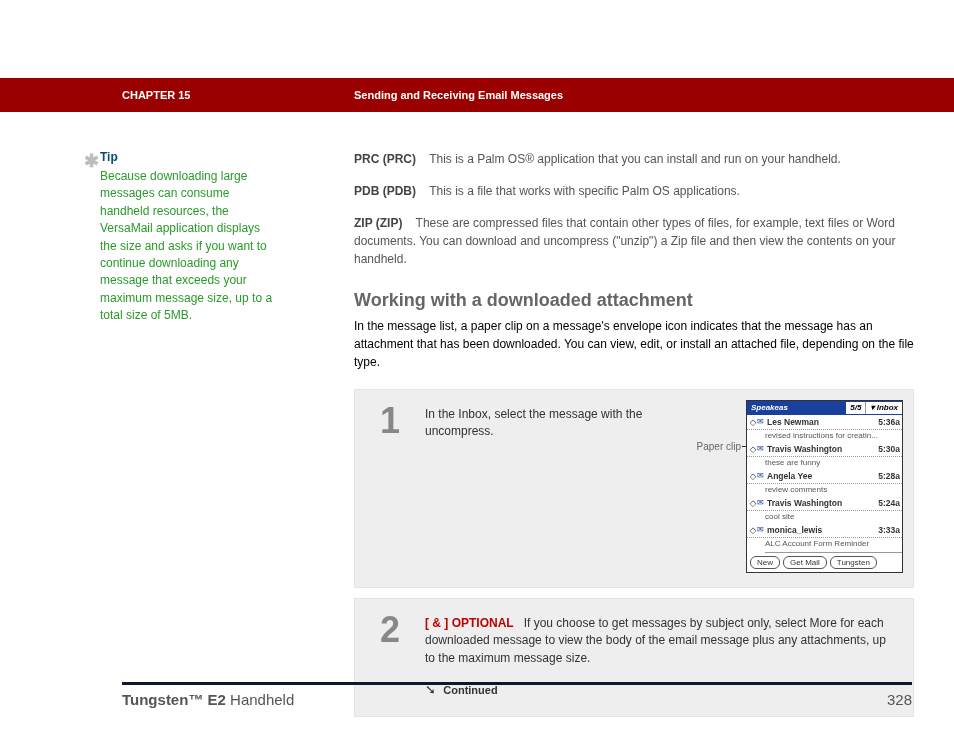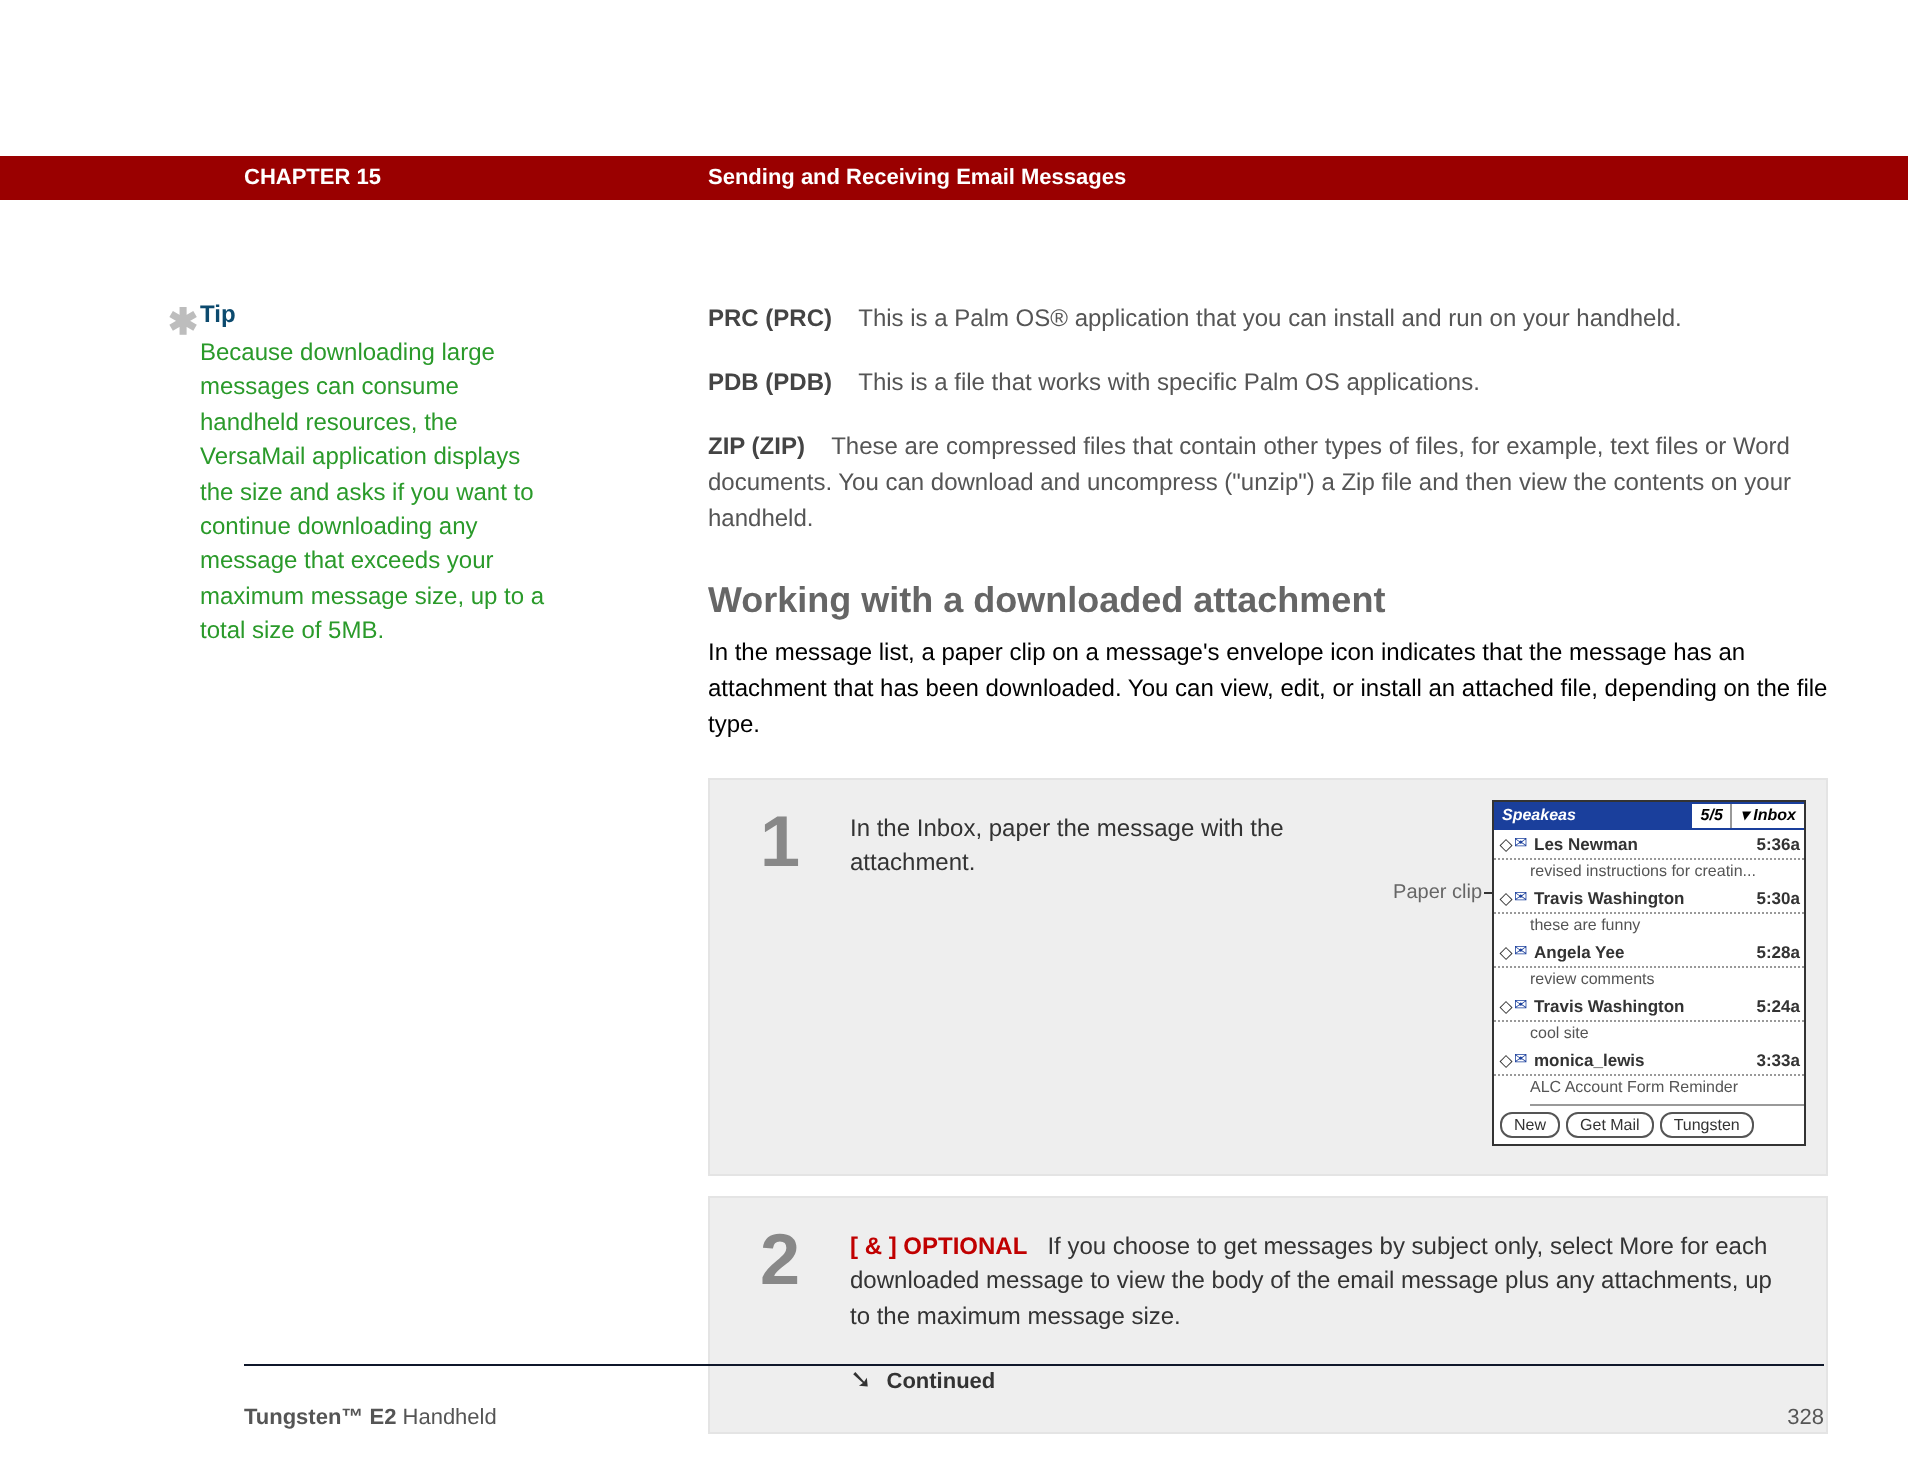--- a/index.html
+++ b/index.html
@@ -8,21 +8,21 @@
     font-family: Arial, Helvetica, sans-serif;
     font-size: 12px;
     color: #333;
     background: #fff;
     width: 954px;
     height: 738px;
     position: relative;
   }
   .redbar {
     background: #9a0000;
-    height: 22px;
+    height: 34px;
     position: absolute;
     left: 0; right: 0; top: 78px;
     color: #fff;
     font-weight: bold;
     font-size: 11px;
     display: flex;
     align-items: center;
   }
   .redbar .chap { position:absolute; left:122px; }
   .redbar .title { position:absolute; left:354px; }
@@ -115,23 +115,23 @@
   .paperclip-line {
     position:absolute;
     right:155px; top:56px;
     width:16px; height:1px; background:#333;
   }
 
   .footer {
     position:absolute;
     left:122px; right:42px;
     top:682px;
-    border-top:1px solid #0f172a;
-    padding-top:20px;
-    font-size:11px;
+    border-top:3px solid #0f172a;
+    padding-top:6px;
+    font-size:15px;
     color:#555;
     display:flex;
   }
   .footer .prod { font-weight:bold; }
   .footer .pnum { margin-left:auto; }
 </style>
 </head>
 <body>
 
 <div class="redbar">
@@ -161,21 +161,21 @@
     <span class="def-term">ZIP (ZIP)</span>&nbsp;&nbsp;&nbsp;
     <span>These are compressed files that contain other types of files, for example, text files or Word documents. You can download and uncompress ("unzip") a Zip file and then view the contents on your handheld.</span>
   </div>
 
   <div class="section-h">Working with a downloaded attachment</div>
   <div class="section-p">In the message list, a paper clip on a message's envelope icon indicates that the message has an attachment that has been downloaded. You can view, edit, or install an attached file, depending on the file type.</div>
 
   <div class="step">
     <div class="step-num">1</div>
     <div class="step-body">
-      <div style="width:230px;">In the Inbox, paper the message with the attachment.</div>
+      <div style="width:230px;">In the Inbox, select the message with the uncompress.</div>
 
       <span class="paperclip-label">Paper clip</span>
       <span class="paperclip-line"></span>
 
       <div class="palm">
         <div class="palm-hdr">
           <span class="app">Speakeas</span>
           <span class="palm-hdr-right">
             <span style="color:#000;background:#fff;padding:0 4px;">5/5</span>
             <span style="color:#000;background:#fff;padding:0 4px;border-left:1px solid #999;">▾ <span>Inbox</span></span>

